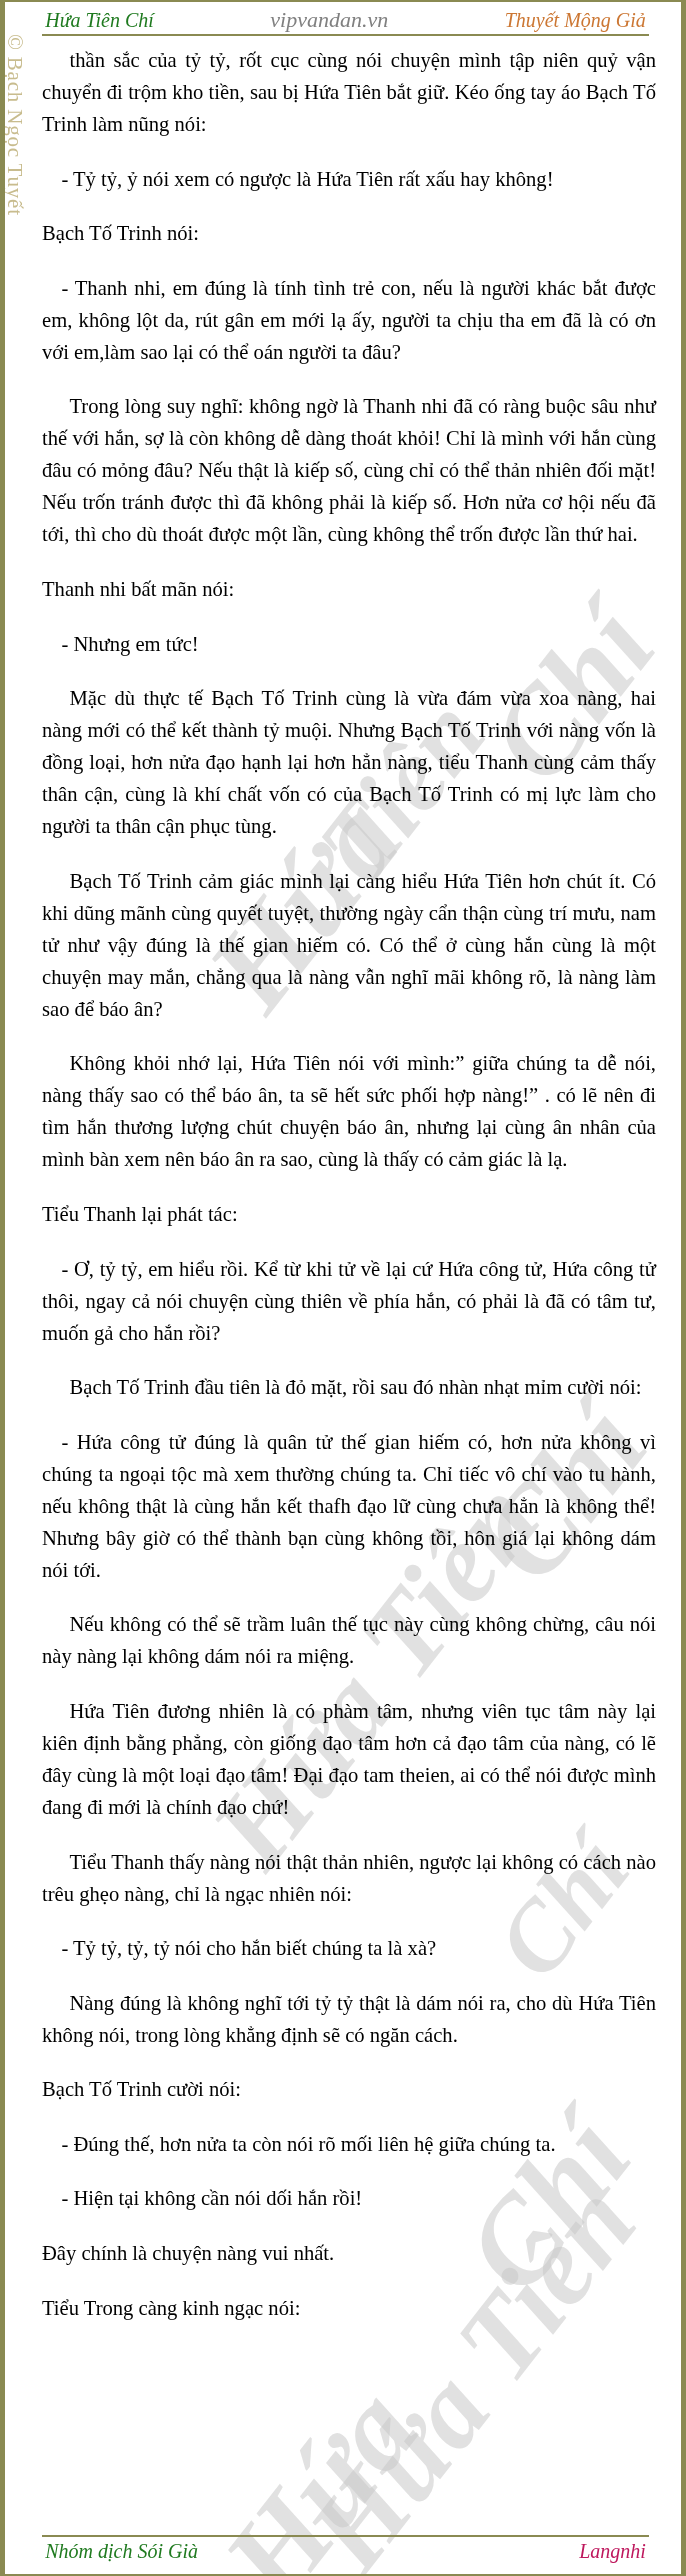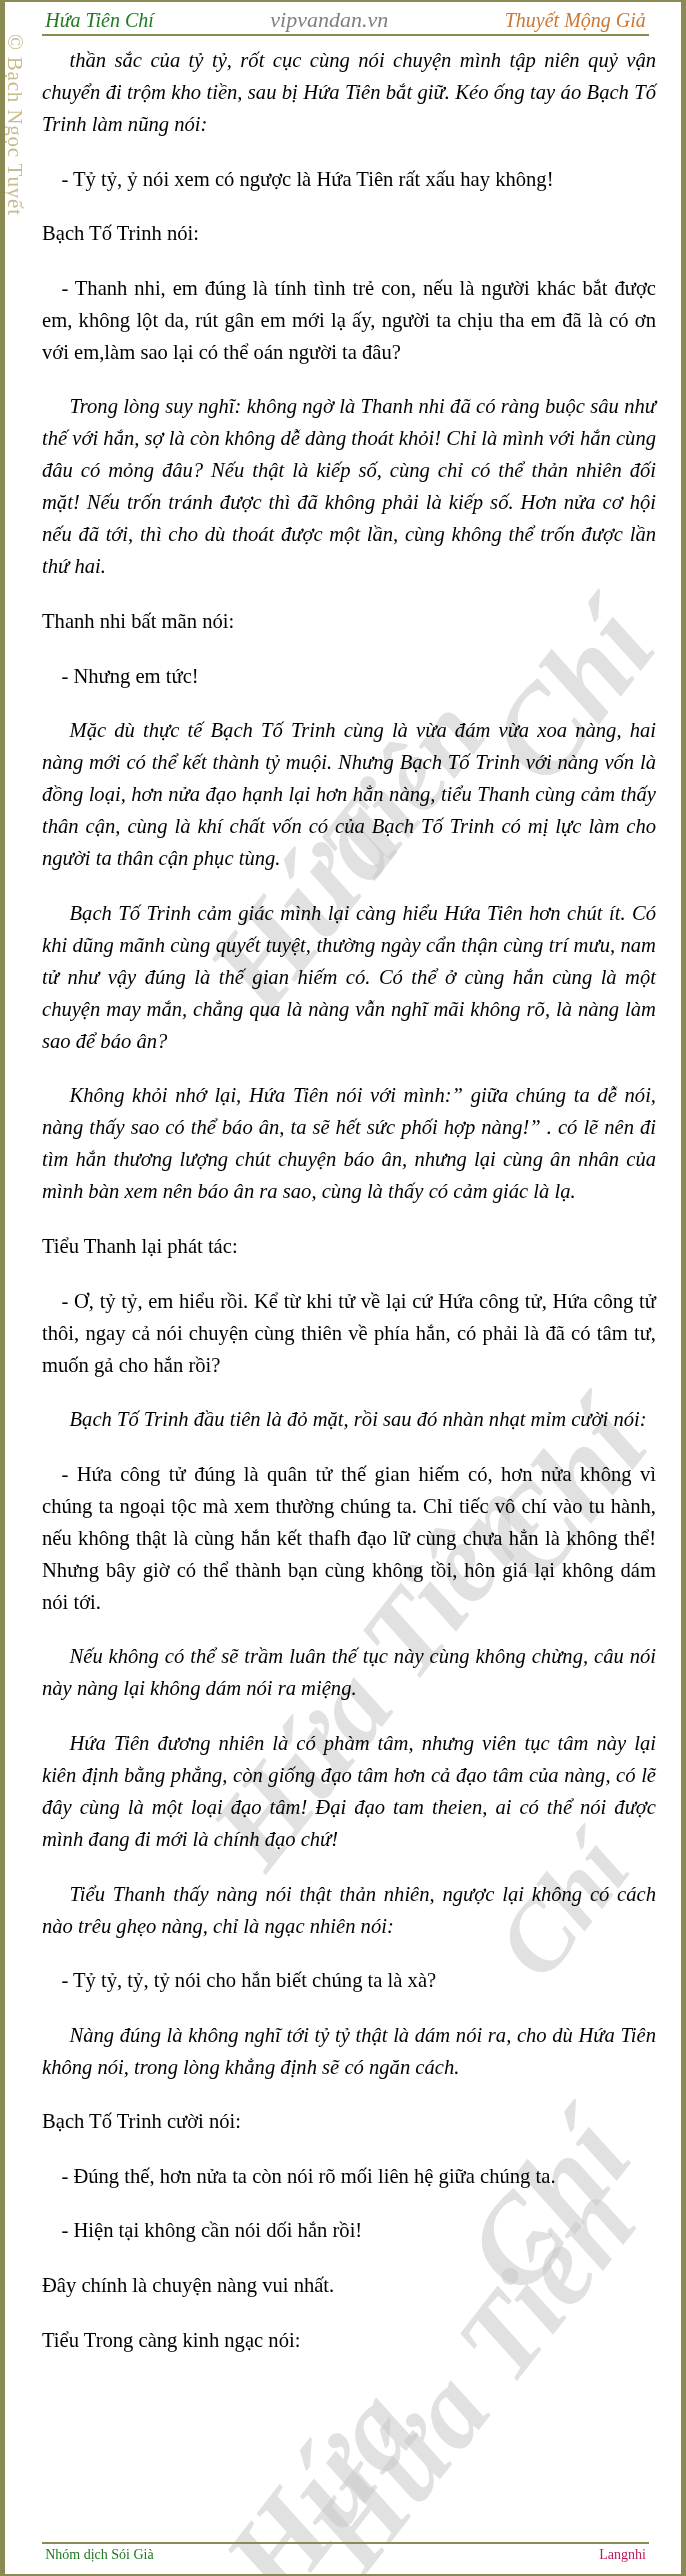--- a/index.html
+++ b/index.html
@@ -90,36 +90,37 @@
     z-index: 2;
     color: #000000;
     font-size: 20.6px;
     line-height: 32px;
     text-align: justify;
     text-justify: inter-word;
   }
   .content p {
     margin: 0 0 22.6px 0;
   }
-  .p-indent { text-indent: 27.5px; font-style: italic; }
+  .p-indent { text-indent: 27.5px; }
   .p-dash   { text-indent: 19.4px; }
 
   
   .footer {
     position: absolute;
     left: 37px;
     bottom: 11.3px;
     width: 607px;
     z-index: 2;
   }
   .footer-row {
     display: flex;
     align-items: flex-end;
     justify-content: space-between;
-    font-size: 14px;
+    font-style: italic;
+    font-size: 20px;
     padding: 3.2px 3.2px 0 3.2px;
   }
   .f-left  { color: #1f7a1f; }
   .f-right { color: #be185d; }
 </style>
 </head>
 <body>
 
 <div class="page">
 

